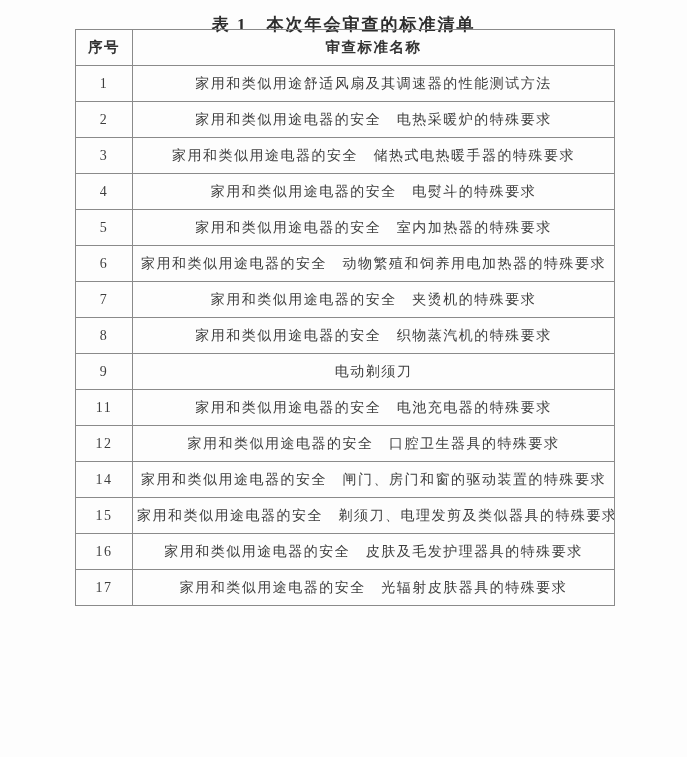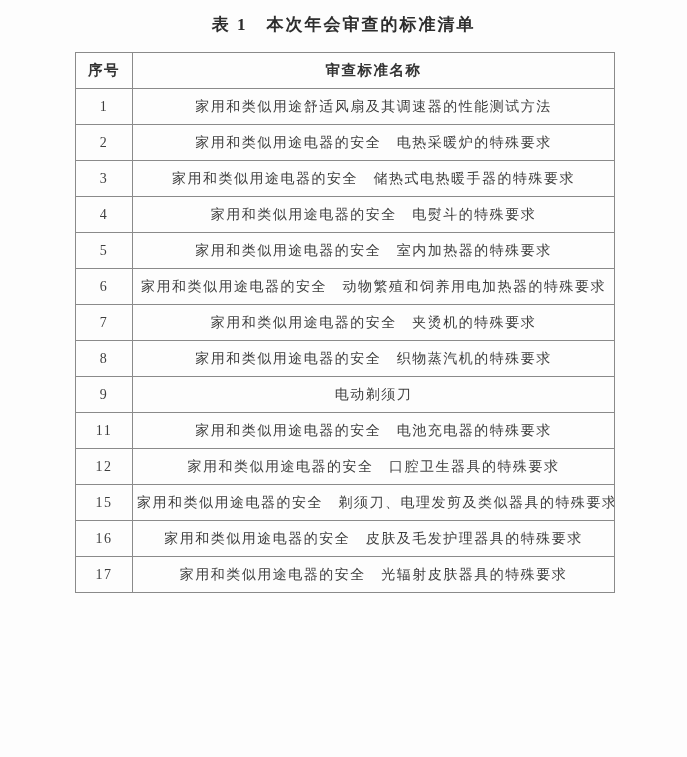--- a/index.html
+++ b/index.html
@@ -21,21 +21,21 @@
     left: 0;
     width: 687px;
     text-align: center;
     font-size: 17px;
     font-weight: bold;
     color: #2d2d2d;
     letter-spacing: 2px;
   }
   table.standards-table {
     position: absolute;
-    top: 52px;
+    top: 29px;
     left: 75px;
     width: 540px;
     border-collapse: collapse;
     table-layout: fixed;
   }
   .standards-table th,
   .standards-table td {
     border: 1px solid #8a8a8a;
     height: 35px;
     text-align: center;
@@ -107,20 +107,24 @@
       </tr>
       <tr>
         <td class="cell-no">11</td>
         <td class="cell-name">家用和类似用途电器的安全　电池充电器的特殊要求</td>
       </tr>
       <tr>
         <td class="cell-no">12</td>
         <td class="cell-name">家用和类似用途电器的安全　口腔卫生器具的特殊要求</td>
       </tr>
       <tr>
+        <td class="cell-no">14</td>
+        <td class="cell-name">家用和类似用途电器的安全　闸门、房门和窗的驱动装置的特殊要求</td>
+      </tr>
+      <tr>
         <td class="cell-no">15</td>
         <td class="cell-name">家用和类似用途电器的安全　剃须刀、电理发剪及类似器具的特殊要求</td>
       </tr>
       <tr>
         <td class="cell-no">16</td>
         <td class="cell-name">家用和类似用途电器的安全　皮肤及毛发护理器具的特殊要求</td>
       </tr>
       <tr>
         <td class="cell-no">17</td>
         <td class="cell-name">家用和类似用途电器的安全　光辐射皮肤器具的特殊要求</td>

